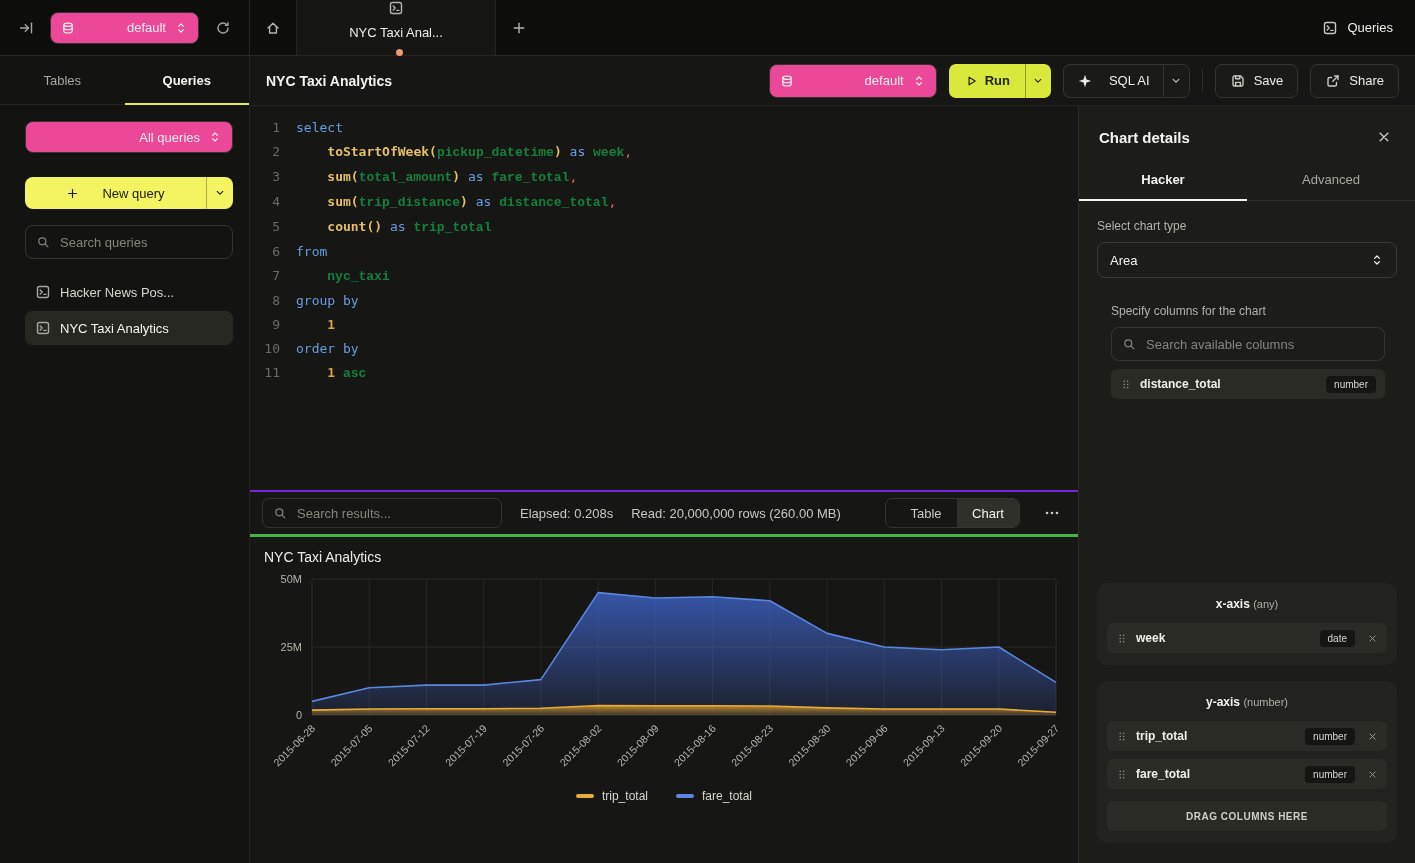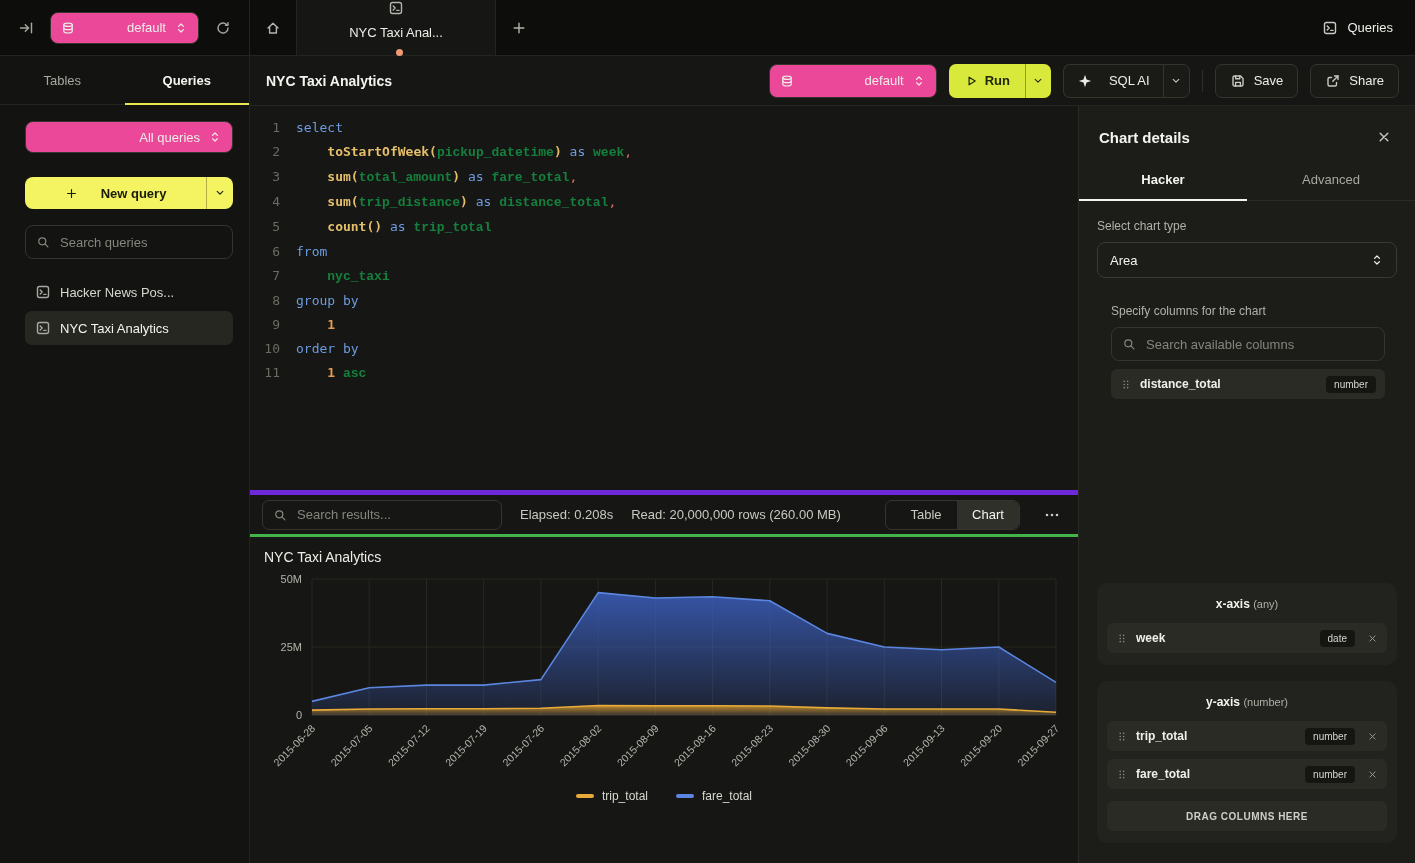--- a/index.html
+++ b/index.html
@@ -33,21 +33,21 @@
   .sidebar{width:250px;background:#131311;border-right:1px solid #242420;display:flex;flex-direction:column;flex-shrink:0;}
   .main{flex:1;display:flex;flex-direction:column;min-width:0;background:#161614;}
 
   
   .side-tabs{display:flex;height:49px;border-bottom:1px solid #242420;flex-shrink:0;}
   .side-tab{flex:1;display:flex;align-items:center;justify-content:center;font-size:13px;color:#A8A8A0;cursor:pointer;position:relative;}
   .side-tab.active{color:#F4F4EF;font-weight:700;}
   .side-tab.active::after{content:"";position:absolute;left:0;right:0;bottom:-1px;height:2px;background:#E9E94F;}
   .side-content{padding:16px;display:flex;flex-direction:column;min-height:0;margin-left:9px;}
   .newq{display:flex;margin-top:24px;height:32px;border-radius:8px;overflow:hidden;flex-shrink:0;}
-  .newq-main{flex:1;display:flex;align-items:center;justify-content:center;gap:23px;background:#F4F463;border:none;font-size:13px;font-weight:700;color:#1A1A08;cursor:pointer;}
+  .newq-main{flex:1;display:flex;align-items:center;justify-content:center;gap:23px;background:#F4F463;border:none;font-size:13px;font-weight:400;color:#1A1A08;cursor:pointer;}
   .newq-main .ic svg{width:13px;height:13px;}
   .newq-dd{width:27px;background:#F4F463;border:none;border-left:1px solid rgba(0,0,0,.28);display:flex;align-items:center;justify-content:center;color:#1A1A08;cursor:pointer;}
   .newq-dd .ic svg{width:12px;height:12px;}
   .searchbox{display:flex;align-items:center;gap:8px;height:34px;border:1px solid #35352E;border-radius:8px;padding:0 10px;color:#85857C;margin-top:16px;background:transparent;}
   .searchbox .ic svg{width:14px;height:14px;}
   .searchbox input{flex:1;min-width:0;background:transparent;border:none;outline:none;color:#EDEDE8;font-size:13px;font-family:inherit;}
   .searchbox input::placeholder{color:#85857C;}
   .qlist{margin-top:16px;display:flex;flex-direction:column;gap:2px;}
   .qitem{display:flex;align-items:center;gap:9px;height:34px;padding:0 10px;border-radius:7px;font-size:13px;color:#D6D6CF;cursor:pointer;}
   .qitem .ic{color:#A8A8A0;}
@@ -79,21 +79,21 @@
   .editor{height:384px;padding:10px 0 0 6px;overflow:hidden;font-family:"DejaVu Sans Mono",monospace;font-size:13px;cursor:text;flex-shrink:0;}
   .cline{display:flex;line-height:24px;white-space:pre;}
   .ln{width:24px;text-align:right;margin-right:16px;color:#6B6B62;flex-shrink:0;user-select:none;}
   .tok-kw{color:#6C9CE0;}
   .tok-fn{color:#E5BF6A;font-weight:700;}
   .tok-id{color:#15803d;font-weight:700;font-family:Liberation Mono, monospace;}
   .tok-num{color:#DF9F4F;font-weight:700;}
   .tok-pu{color:#DE6F67;}
   .tok-pl{color:#EDEDE8;}
 
-  .results-bar{height:44px;display:flex;align-items:center;gap:18px;padding:0 12px;border-top:5px solid #6d28d9;flex-shrink:0;}
+  .results-bar{height:44px;display:flex;align-items:center;gap:18px;padding:0 12px;border-top:2px solid #6d28d9;flex-shrink:0;}
   .results-bar .searchbox{margin-top:0;width:240px;height:30px;border-radius:7px;flex-shrink:0;}
   .stat{font-size:13px;color:#C9C9C1;white-space:nowrap;}
   .spacer{flex:1;}
   .seg{display:flex;border:1px solid #35352E;border-radius:7px;overflow:hidden;height:30px;padding-left:9px;}
   .seg button{min-width:62px;padding:0 14px;background:#161614;border:none;color:#C9C9C1;font-size:13px;cursor:pointer;}
   .seg button.active{background:#30302A;color:#F4F4EF;}
   .more{color:#C9C9C1;cursor:pointer;}
 
   .divider-green{height:3px;background:#43B44A;cursor:row-resize;flex-shrink:0;}
 

